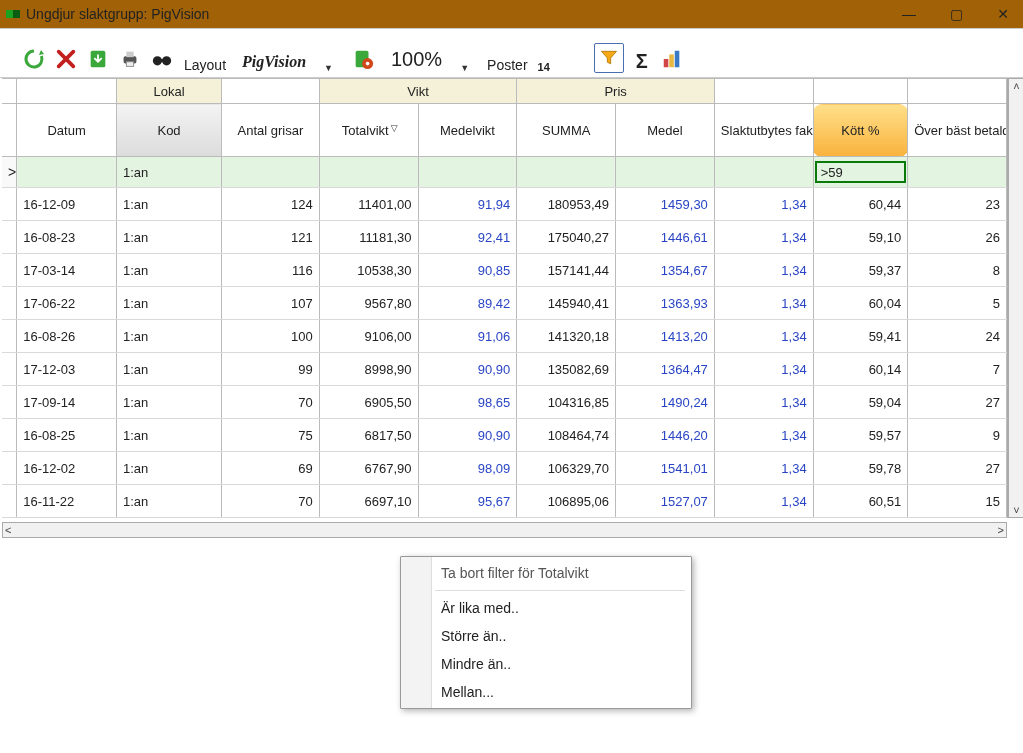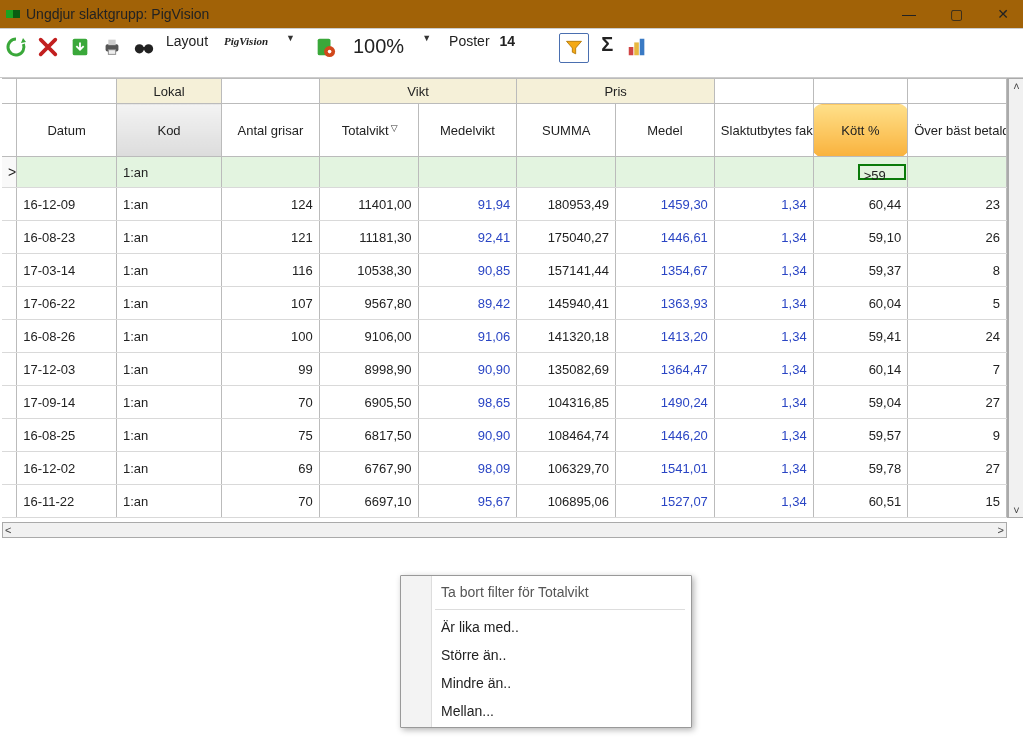--- a/index.html
+++ b/index.html
@@ -29,46 +29,46 @@
     margin-left: auto;
     display: flex;
     gap: 34px;
     padding-right: 8px;
     font-family: "Segoe UI Symbol", "Segoe UI", sans-serif;
     font-size: 14px;
   }
   .winbtn { cursor: default; }
   .toolbar {
     display: flex;
-    align-items: flex-start;
-    padding: 4px 2px;
+    align-items: flex-end;
+    padding: 4px 20px;
     gap: 4px;
     height: 40px;
     border-bottom: 1px solid #ccc;
   }
   .tb-icon {
     width: 28px; height: 28px;
     display: inline-flex;
     align-items: center;
     justify-content: center;
   }
   .tb-sep { width: 4px; }
   .layout-label { margin-left: 4px; font-size: 14px; }
   .layout-value {
     font-weight: bold;
     font-style: italic;
-    font-size: 11px;
+    font-size: 16px;
     font-family: Georgia, "Times New Roman", serif;
     padding: 2px 10px;
     margin-left: 2px;
   }
   .dd-arrow { font-size: 9px; padding: 0 4px; color: #333; }
   .zoom-box { padding: 2px 10px; font-size: 20px; }
   .poster-label { font-size: 14px; margin-left: 10px; }
-  .poster-count { font-size: 14px; font-weight: bold; margin-left: 6px; }
+  .poster-count { font-size: 11px; font-weight: bold; margin-left: 6px; }
   .filter-box {
     width: 28px; height: 28px;
     border: 1px solid #4a6fb0;
     background: #fff;
     display: inline-flex;
     align-items: center;
     justify-content: center;
     margin-left: 40px;
     border-radius: 2px;
   }
@@ -143,23 +143,22 @@
   }
   tbody tr.filter td.kott-filter {
     background: #e3f4e0;
     padding: 1px;
   }
   tbody tr.filter td.kott-filter .fval{
     border: 2px solid #0a7a0a;
     padding: 2px 4px;
     display:block;
     box-sizing:border-box;
-    height:16px;
+    height:22px;
     line-height:16px;
-    margin-left:43px;
   }
   tbody tr.data td { height: 22px; }
   tbody tr.data td.rowmark { background:#fff; }
   .r-antal, .r-totv, .r-medv, .r-summa, .r-medel, .r-faktor, .r-kott, .r-over {
     text-align: right;
   }
   .blue { color: #2a45c4; }
   .hscroll {
     border: 1px solid #aaa;
     height: 16px;
@@ -187,21 +186,21 @@
     align-items:center;
     justify-content:space-between;
     padding:1px 0;
     box-sizing:border-box;
     font-size:11px;
     color:#444;
   }
   .ctx-menu {
     position:absolute;
     left:400px;
-    top:575px;
+    top:556px;
     width:290px;
     background:#fff;
     border:1px solid #999;
     box-shadow: 2px 2px 6px rgba(0,0,0,.3);
     padding:2px 0;
     border-radius:1px;
   }
   .ctx-menu .strip{
     position:absolute;
     left:0; top:0; bottom:0;

